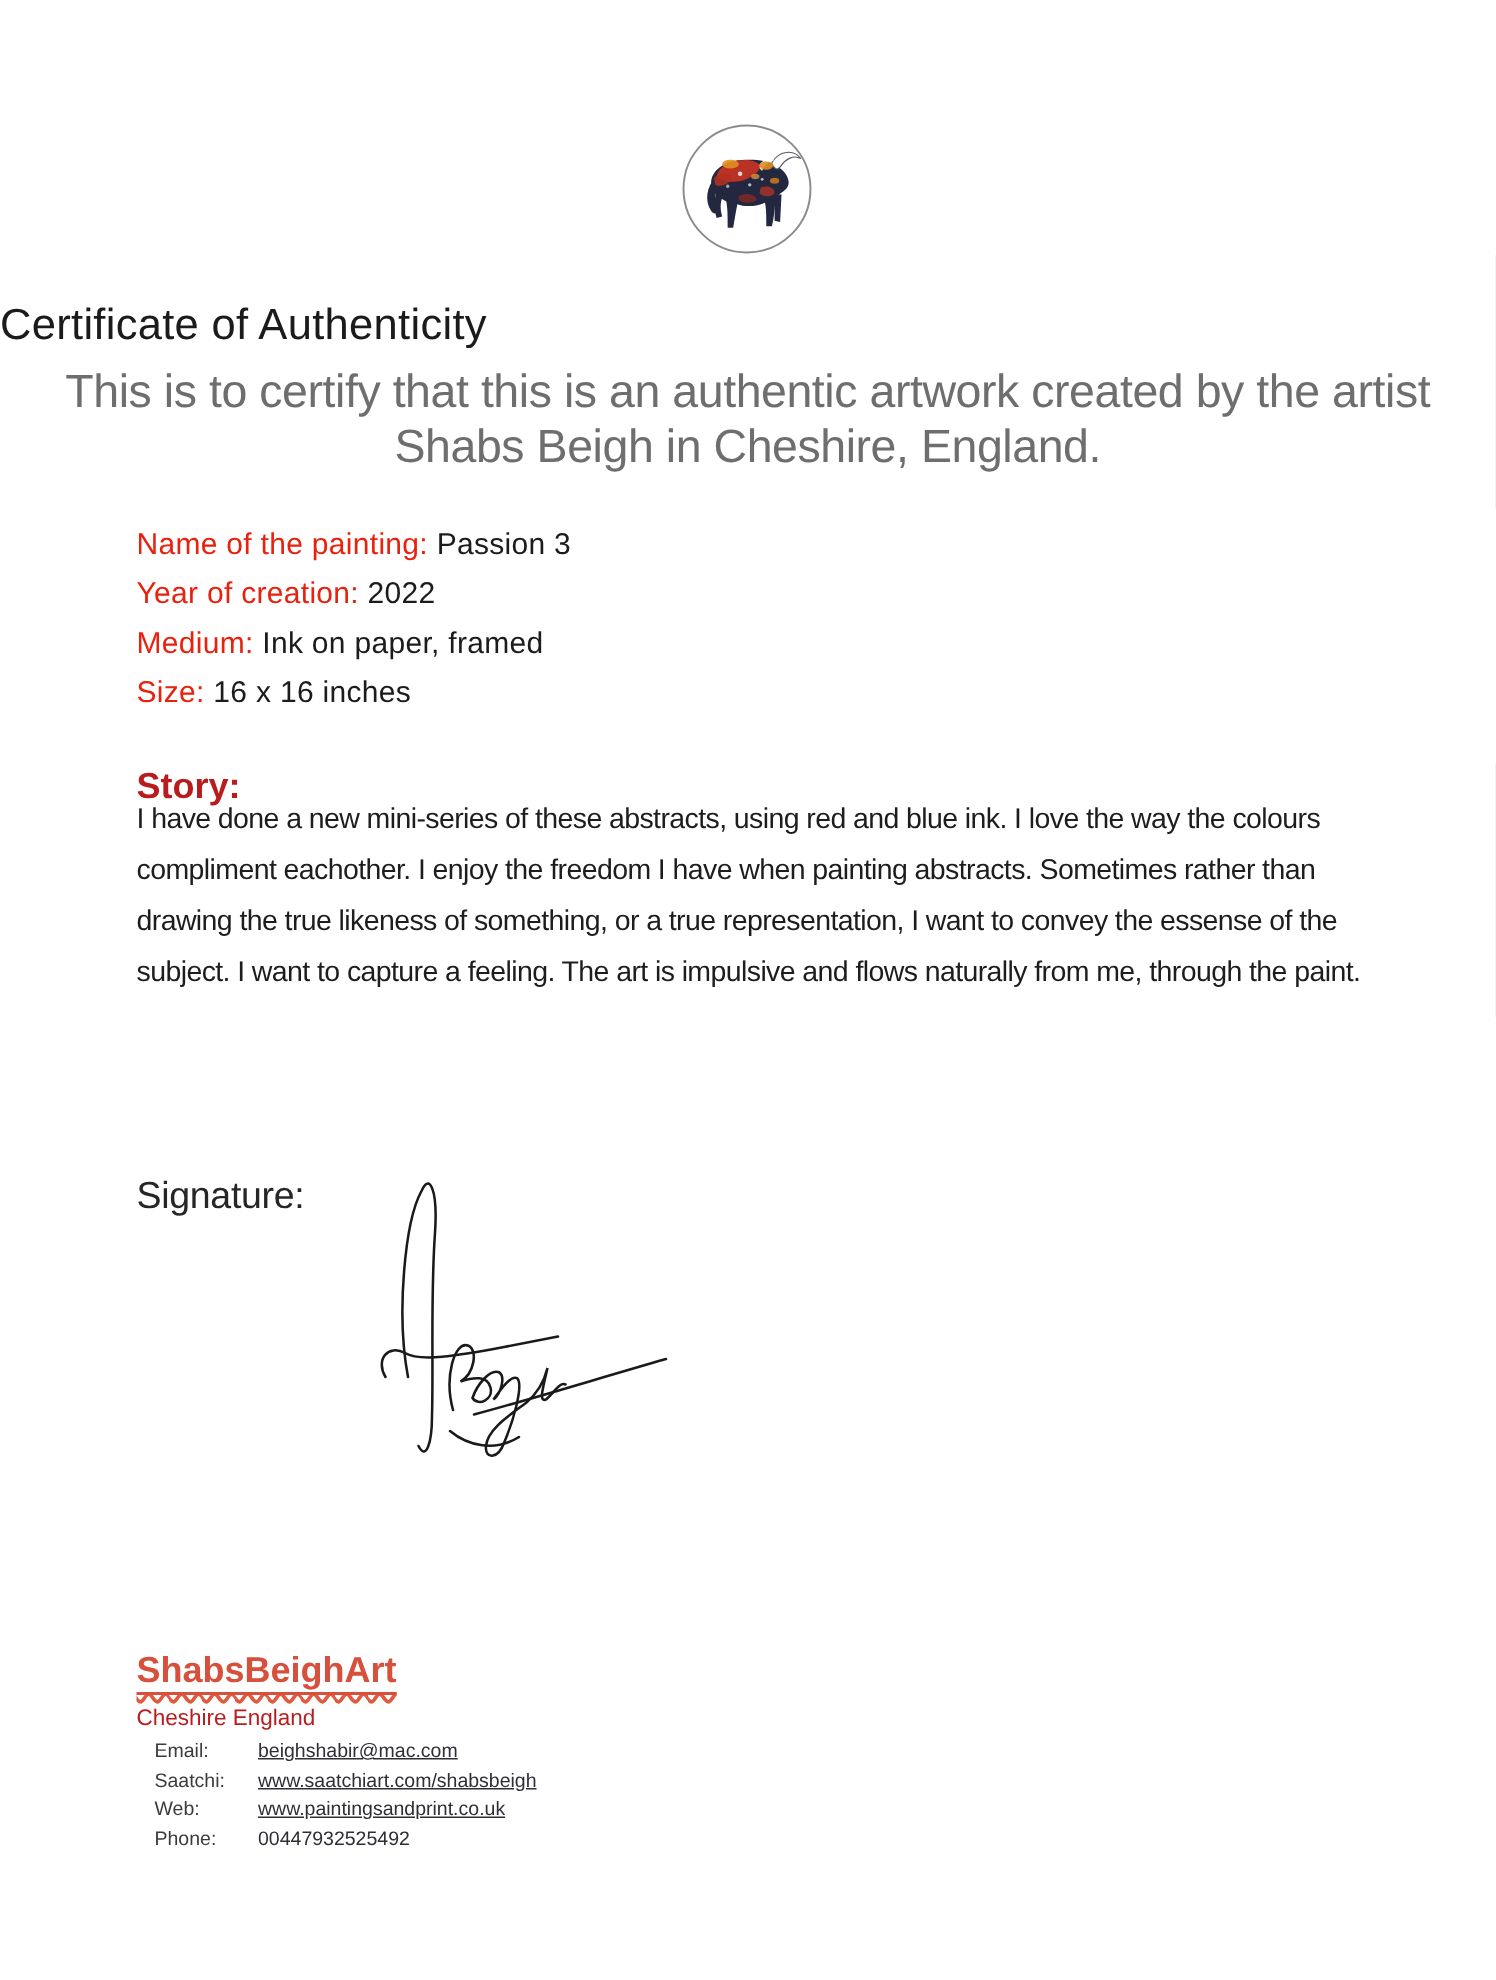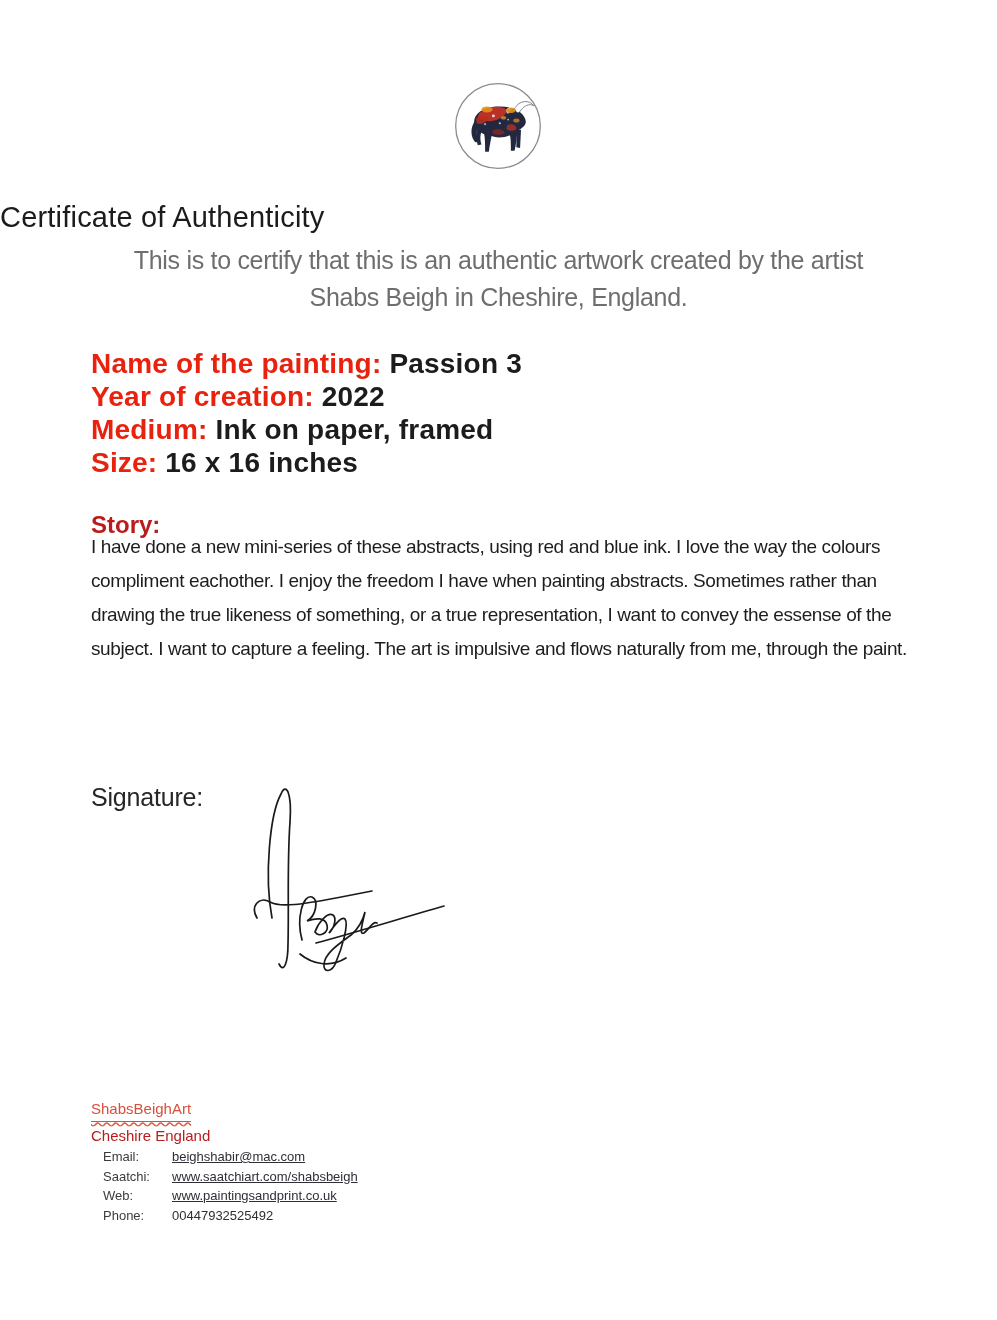--- a/index.html
+++ b/index.html
@@ -14,27 +14,27 @@
   
   .logo{position:absolute;left:452px;top:80px;width:92px;height:92px;}
   
   .title{
     position:absolute;left:0;top:201px;width:100%;
     text-align:left;font-size:29px;color:#1b1b1b;
     letter-spacing:0.2px;
   }
   .subtitle{
     position:absolute;left:0;top:242px;width:100%;
-    text-align:center;font-size:25px;color:#6e6e6e;
+    text-align:center;font-size:31px;color:#6e6e6e;
     line-height:37px;letter-spacing:-0.3px;
   }
   
   .details{
     position:absolute;left:91px;top:347px;
-    font-size:28px;font-weight:bold;line-height:33px;
+    font-size:20px;font-weight:normal;line-height:33px;
     letter-spacing:0.2px;
   }
   .details .lbl{color:#e8220e;}
   .details .val{color:#1c1c1c;}
   
   .story-heading{
     position:absolute;left:91px;top:511px;
     font-size:24px;font-weight:bold;color:#b91c1c;
   }
   .story-text{
@@ -44,24 +44,25 @@
   }
   
   .signature-label{
     position:absolute;left:91px;top:783px;
     font-size:25px;color:#262626;letter-spacing:-0.2px;
   }
   .signature-svg{position:absolute;left:246px;top:776px;width:210px;height:212px;}
   
   .footer{position:absolute;left:91px;top:1100px;}
   .brand{
-    font-size:15px;color:#d6503c;
+    font-size:24px;color:#d6503c;
     text-decoration:underline wavy #e05a40;
     text-underline-offset:7px;
     display:inline-block;
+    font-weight:bold;
   }
   .brand-inner{text-decoration:underline solid;}
   .location{margin-top:9px;font-size:15px;color:#b91c1c;}
   .contact-rows{margin-top:5px;display:grid;grid-template-columns:69px auto;row-gap:4.5px;
     font-size:13px;color:#3b3b3b;margin-left:12px;}
   .contact-rows .value{color:#2e2e36;}
   .contact-rows a.value{color:#2e2e36;text-decoration:underline;cursor:pointer;}
   .contact-rows .plain{text-decoration:none;}
 </style>
 </head>

